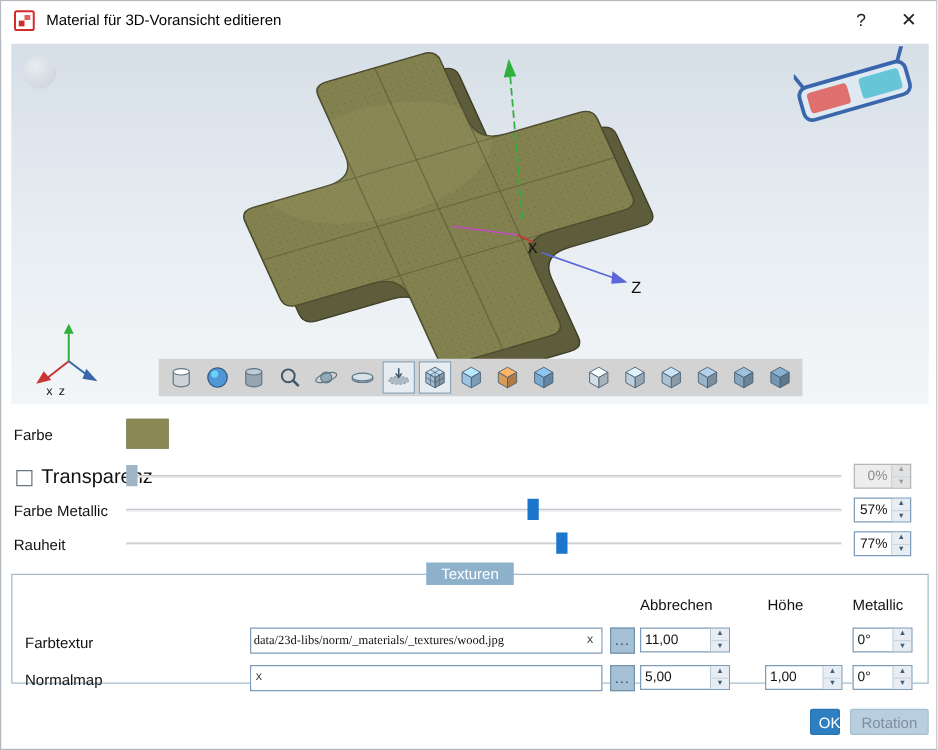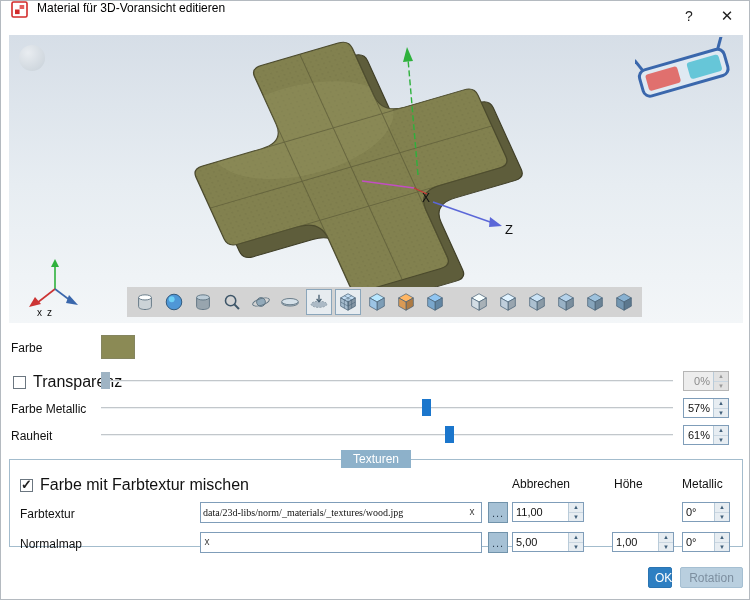--- a/index.html
+++ b/index.html
@@ -1,20 +1,20 @@
 <!DOCTYPE html>
 <html><head>
 <meta charset="utf-8">
 <style>
   *{box-sizing:border-box;margin:0;padding:0}
   html,body{width:750px;height:600px;background:#fff}
   body{font-family:"Liberation Sans",sans-serif}
   .dialog{position:relative;width:750px;height:600px;background:#fff;border:1px solid #b4bac0;overflow:hidden;font-size:12px;color:#111}
 
-  .titlebar{position:absolute;left:0;top:0;right:0;height:30px;display:flex;padding:0 10px;background:#fff}
+  .titlebar{position:absolute;left:0;top:0;right:0;height:30px;display:flex;align-items:center;padding:0 10px;background:#fff}
   .app-icon{width:17px;height:17px;margin-right:9px;flex:0 0 auto}
   .win-title{font-size:12px;color:#000}
   .tb-btn{position:absolute;top:0;width:32px;height:30px;border:0;background:transparent;font-size:14px;color:#222;font-family:inherit}
   .tb-help{right:44px}
   .tb-close{right:6px;font-size:15px}
 
   .viewport{position:absolute;left:8px;top:34px;width:734px;height:288px;background:linear-gradient(180deg,#d6dee7 0%,#e7edf2 52%,#f3f6f8 100%)}
   .scene{position:absolute;left:0;top:0;width:100%;height:100%}
   .ghost-sphere{position:absolute;left:10px;top:10px;width:26px;height:26px;border-radius:50%;background:radial-gradient(circle at 35% 30%,#edf0f3,#c2cbd3);opacity:.8}
   .glasses{position:absolute;right:8px;top:2px}
@@ -289,34 +289,30 @@
         <button>▼</button>
       </span>
   </div>
 
   <span class="row-label" style="top:428px">Rauheit</span>
   <div class="slider" style="top:425px">
     <div class="track"></div>
     <div class="handle" style="left: calc(61% - 5px);"></div>
   </div>
   <div class="spin right" style="left:682px;top:424px;width:46px">
-    <span class="val">61%</span>
+    <span class="val">77%</span>
     <span class="btns">
         <button>▲</button>
         <button>▼</button>
       </span>
   </div>
 
   <div class="group">
     <span class="group-title">Texturen</span>
 
-    <label class="chk-row" style="left:10px;top:16px">
-      <span class="chk checked"></span>
-      <span>Farbe mit Farbtextur mischen</span>
-    </label>
 
     <span class="col-hdr" style="left:502px">Abbrechen</span>
     <span class="col-hdr" style="left:604px">Höhe</span>
     <span class="col-hdr" style="left:672px">Metallic</span>
 
     <span class="g-label" style="top:47px">Farbtextur</span>
     <div class="path-wrap" style="top:42px">
       <input class="path-input" value="data/23d-libs/norm/_materials/_textures/wood.jpg" style="">
       <button class="clear-btn">x</button>
     </div>

